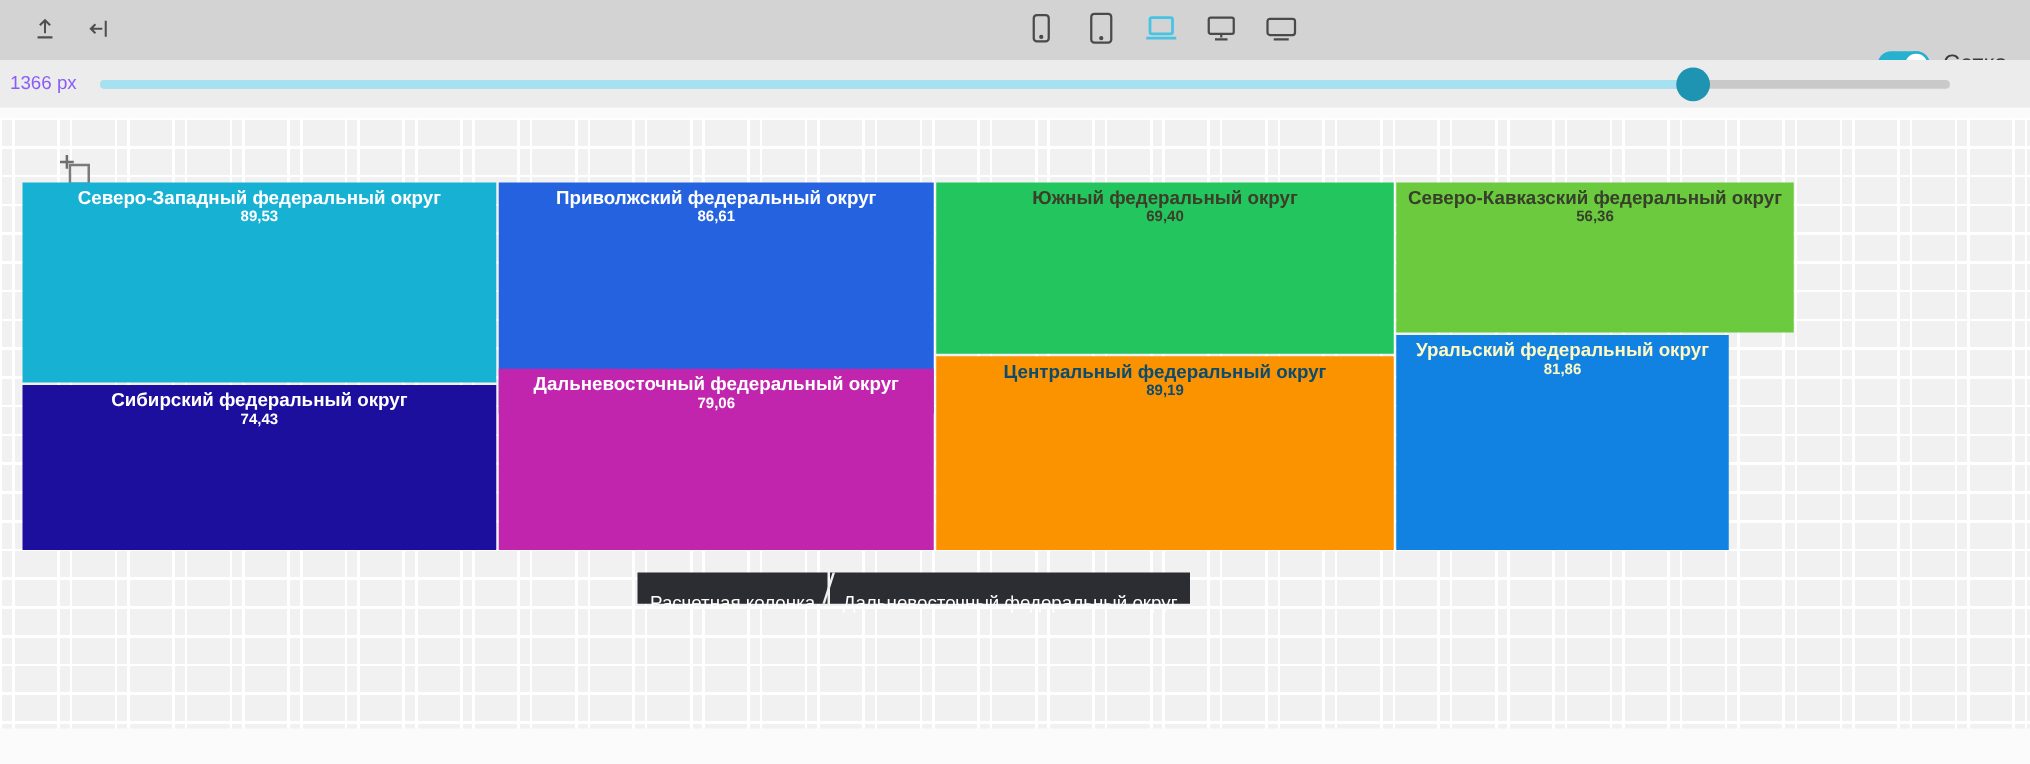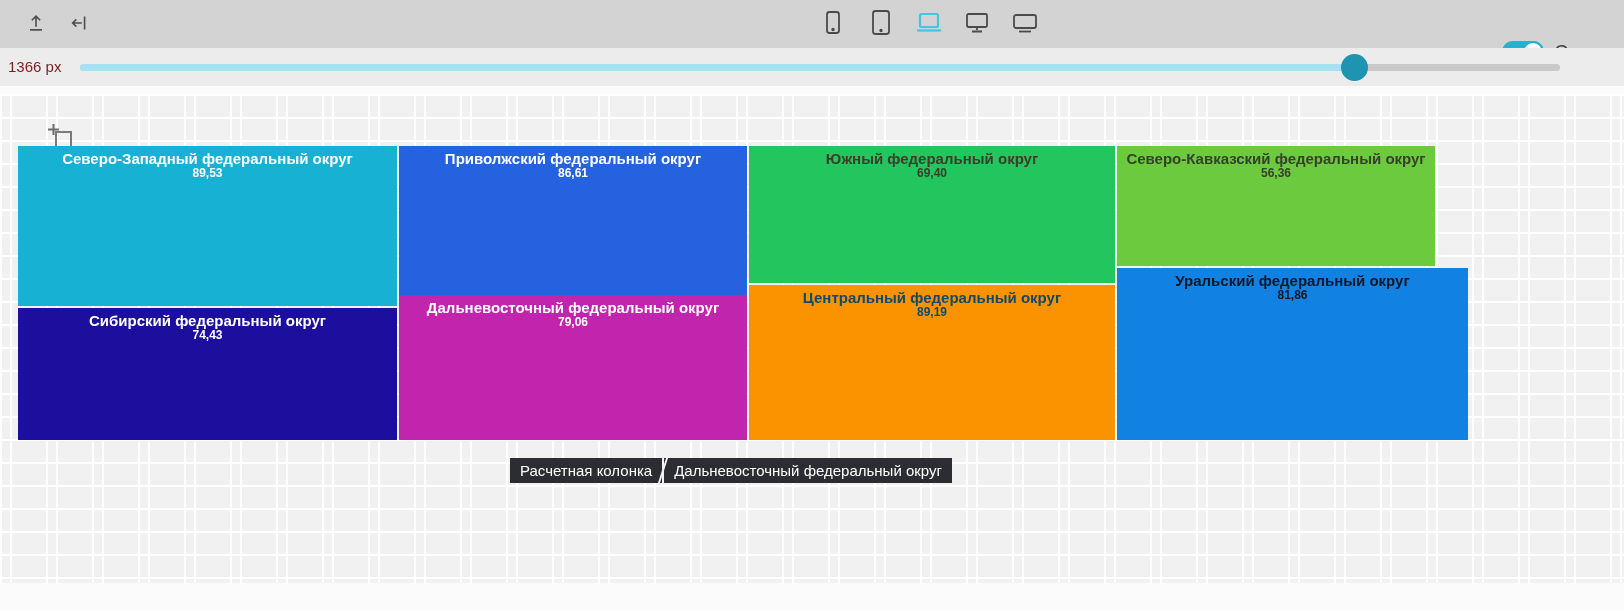--- a/index.html
+++ b/index.html
@@ -21,21 +21,21 @@
 
   .tb-right { position:absolute; right:18px; top:0; height:48px; display:flex; align-items:center; gap:10px;margin-top:28px; }
   .toggle { position:relative; width:42px; height:22px; border-radius:11px; background:#28b0cf;
             border:none; cursor:pointer; }
   .toggle .knob { position:absolute; top:0px; right:0px; width:22px; height:22px; border-radius:50%;
                   background:#ffffff; border:2px solid #28b0cf; }
   .toggle-label { font-size:19px; color:#3b3b3b; }
 
   
   .slider-row { position:relative; height:38px; background:#ececec; }
-  .slider-label { position:absolute; left:8px; top:10px; font-size:15px; color:#7f1d1d; }
+  .slider-label { position:absolute; left:8px; top:10px; font-size:15px; color:#8b5cf6; }
   .slider-track { position:absolute; left:80px; top:16px; width:1480px; height:7px;
                   background:#c9c9c9; border-radius:4px; cursor:pointer; }
   .slider-fill { position:absolute; left:0; top:0; height:7px; background:#a6e1f2; border-radius:4px; }
   .slider-handle { position:absolute; top:-10px; width:27px; height:27px; margin-left:-13px;
                    border-radius:50%; background:#1e93b2; cursor:grab; }
 
   
   .canvas { position:absolute; left:0; top:94px; width:1624px; height:525px; }
   .grid-bg { position:absolute; left:0; top:0; width:1624px; height:489px;
     background-color:#f1f1f1;
@@ -48,21 +48,21 @@
   .cursor-glyph { position:absolute; left:48px; top:30px; }
 
   .treemap { position:absolute; left:0; top:0; width:1624px; height:489px; }
   .tm-block { position:absolute; text-align:center; padding-top:5px; cursor:pointer; overflow:hidden; }
   .tm-name  { font-size:15px; line-height:15px; font-weight:bold; }
   .tm-value { font-size:12px; line-height:15px; font-weight:bold; }
 
   
   .badge { position:absolute; left:510px; top:364px; display:flex; align-items:stretch; height:25px; }
   .badge-seg { background:#2b2d33; color:#ffffff; font-size:15px; line-height:25px;
-               padding:0 10px; white-space:nowrap; }
+               padding:12px 10px; white-space:nowrap; }
   .badge-sep { width:2px; background:#f1f1f1; transform:skewX(-18deg); }
 </style>
 </head>
 <body>
 
 <div class="toolbar">
   <div class="tb-left">
     <button class="icon-btn">
       <span>
         <svg width="22" height="22" viewBox="0 0 24 24">
@@ -171,21 +171,21 @@
         <div class="tm-value">69,40</div>
       </div>
       <div class="tm-block" style="left: 749px; top: 191px; width: 366px; height: 155px; background: rgb(251, 147, 0); color: #0c4a6e;">
         <div class="tm-name">Центральный федеральный округ</div>
         <div class="tm-value">89,19</div>
       </div>
       <div class="tm-block" style="left: 1117px; top: 52px; width: 318px; height: 120px; background: rgb(108, 202, 63); color: rgb(54, 64, 42);">
         <div class="tm-name">Северо-Кавказский федеральный округ</div>
         <div class="tm-value">56,36</div>
       </div>
-      <div class="tm-block" style="left: 1117px; top: 174px; width: 351px; height: 172px; background: rgb(17, 130, 226); color: #0f172a;">
+      <div class="tm-block" style="left: 1117px; top: 174px; width: 266px; height: 172px; background: rgb(17, 130, 226); color: #fef9c3;">
         <div class="tm-name">Уральский федеральный округ</div>
         <div class="tm-value">81,86</div>
       </div>
     </div>
 
   <div class="badge">
     <span class="badge-seg">Расчетная колонка</span>
     <span class="badge-sep"></span>
     <span class="badge-seg">Дальневосточный федеральный округ</span>
   </div>

